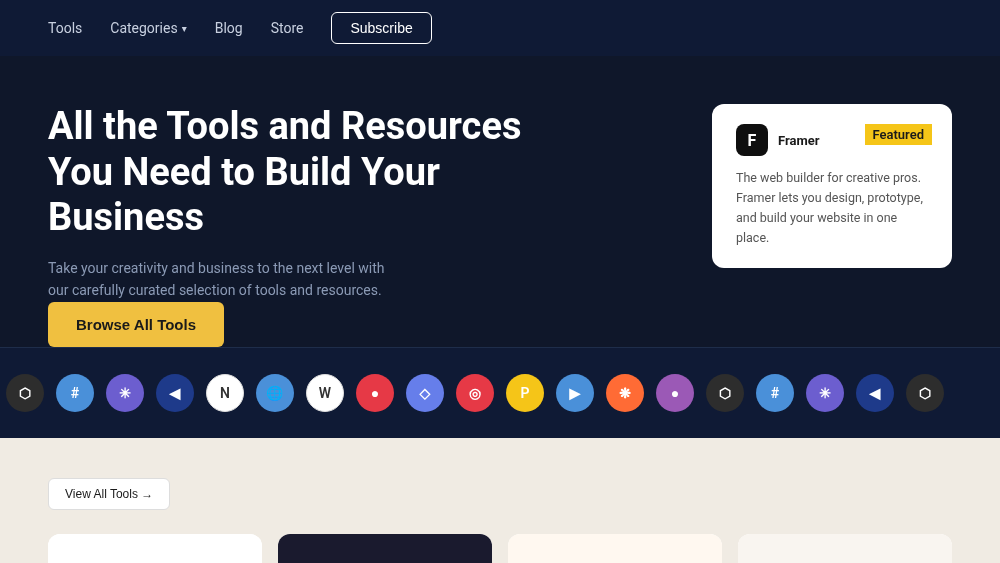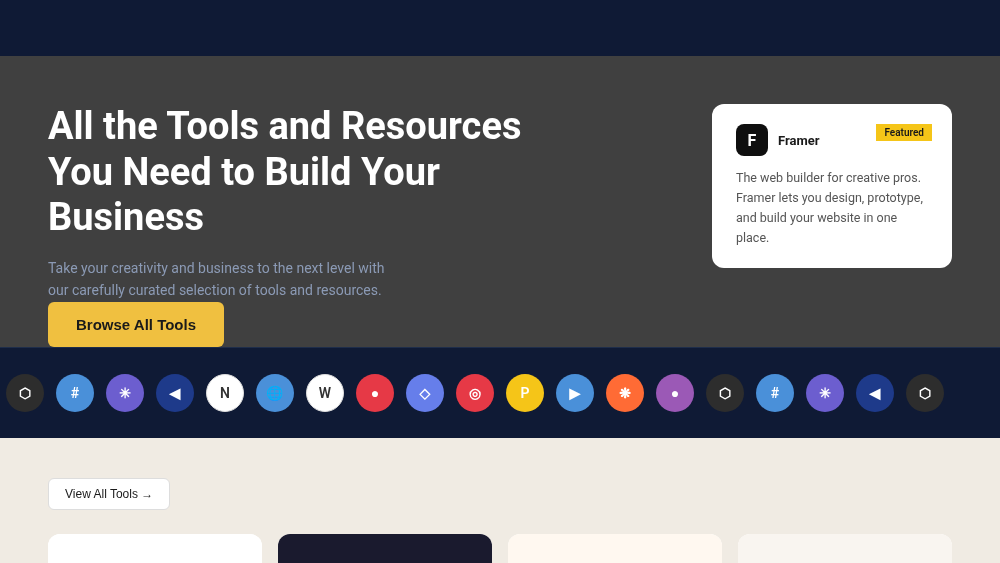--- a/index.html
+++ b/index.html
@@ -58,21 +58,21 @@
       color: white;
       padding: 7px 18px;
       border-radius: 6px;
       font-size: 14px;
       cursor: pointer;
       font-weight: 500;
     }
 
     
     .hero {
-      background: #404040;
+      background: #0f172a;
       padding: 48px 48px 0 48px;
       display: flex;
       align-items: flex-start;
       justify-content: space-between;
       min-height: 260px;
       gap: 48px;
     }
     .hero-content {
       max-width: 480px;
     }
@@ -123,21 +123,21 @@
       color: white; font-size: 16px; font-weight: bold;
     }
     .featured-card-title {
       font-size: 13px;
       font-weight: 700;
       color: #1a1a1a;
     }
     .badge-featured {
       background: #f5c518;
       color: #1a1a1a;
-      font-size: 10px;
+      font-size: 13px;
       font-weight: 600;
       padding: 3px 8px;
       border-radius: 0;
       position: absolute;
       top: 20px;
       right: 20px;
     }
     .featured-card-desc {
       color: #555;
       font-size: 12.5px;
@@ -259,20 +259,30 @@
       padding: 10px;
       display: flex;
       flex-direction: column;
       gap: 4px;
     }
   </style>
 </head>
 <body>
 
 <nav class="navbar">
+  <div class="navbar-nav">
+    <a class="nav-link">Tools</a>
+    <div class="nav-categories nav-link">
+      <span>Categories</span>
+      <span class="chevron-down">▾</span>
+    </div>
+    <a class="nav-link">Blog</a>
+    <a class="nav-link">Store</a>
+    <button class="btn-subscribe">Subscribe</button>
+  </div>
 </nav>
 
 <section class="hero">
   <div class="hero-content">
     <h1 class="hero-title">All the Tools and Resources You Need to Build Your Business</h1>
     <p class="hero-subtitle">Take your creativity and business to the next level with our carefully curated selection of tools and resources.</p>
     <button class="btn-browse">Browse All Tools</button>
   </div>
 
   <div class="featured-card">

